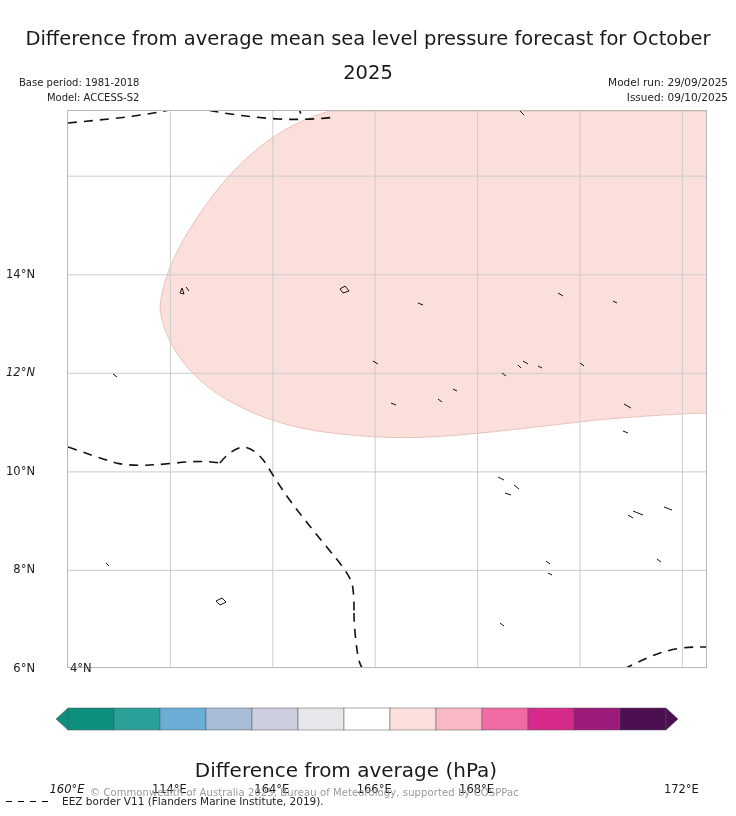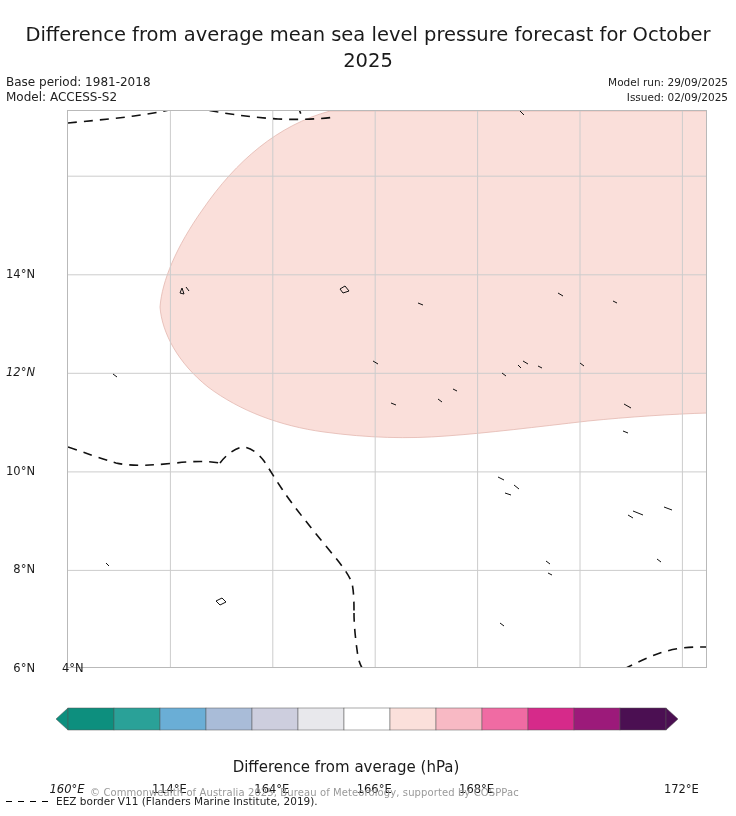--- a/index.html
+++ b/index.html
@@ -20,30 +20,31 @@
     width: 736px;
     height: 816px;
   }
   .title {
     position: absolute;
     left: 0;
     top: 22px;
     width: 736px;
     text-align: center;
     font-size: 19.5px;
-    line-height: 26px;
+    line-height: 34px;
     color: #1a1a1a;
   }
   .meta-left {
     position: absolute;
-    left: 6px;
+    left: 19px;
     top: 75px;
-    font-size: 12px;
+    font-size: 10px;
     line-height: 15px;
     color: #222;
+    text-align: right;
   }
   .meta-right {
     position: absolute;
     right: 8px;
     top: 75px;
     text-align: right;
     font-size: 10.5px;
     line-height: 15px;
     color: #222;
     margin-left: 32px;
@@ -107,32 +108,32 @@
     position: absolute;
     left: 0;
     top: 0;
   }
   .cbar-title {
     position: absolute;
     left: 0;
     top: 758px;
     width: 692px;
     text-align: center;
-    font-size: 15px;
+    font-size: 20px;
     color: #1a1a1a;
   }
   .footnote {
     position: absolute;
     left: 6px;
     top: 795px;
     font-size: 10.5px;
     color: #222;
     display: flex;
     align-items: center;
-    gap: 6px;
+    gap: 12px;
   }
   .dashsample {
     display: inline-block;
     width: 42px;
     height: 1px;
     margin-right: 2px;
     background-image: linear-gradient(to right, #000 0 6px, transparent 6px 12px);
     background-size: 12px 1px;
     background-repeat: repeat-x;
   }
@@ -144,21 +145,21 @@
 
   <div class="title">Difference from average mean sea level pressure forecast for October 2025</div>
 
   <div class="meta-left">
     <div>Base period: 1981-2018</div>
     <div>Model: ACCESS-S2</div>
   </div>
 
   <div class="meta-right">
     <div>Model run: 29/09/2025</div>
-    <div>Issued: 02/09/2025</div>
+    <div>Issued: 09/10/2025</div>
   </div>
 
   <div class="plot-wrap">
 
     <div class="plot-frame">
       <svg class="plot-svg" width="640" height="558" viewBox="0 0 640 558">
 
         <path d="M 640,0 L 262,0 C 210,14 168,50 135,98 C 108,136 94,170 92,196 C 94,222 110,252 140,276 C 172,300 212,315 256,321 C 300,327 340,328 378,325 C 420,322 468,316 520,310 C 560,306 604,303 640,302 Z" fill="#fadfda" stroke="#e3b7b0" stroke-width="0.8"></path>
 
         <g stroke="#cccccc" stroke-width="1">
@@ -231,21 +232,21 @@
 
     <div class="xtick" style="left:0px;font-style:italic;">160°E</div>
     <div class="xtick" style="left:102.4px;">114°E</div>
     <div class="xtick" style="left:204.8px;">164°E</div>
     <div class="xtick" style="left:307.2px;">166°E</div>
     <div class="xtick" style="left:409.6px;">168°E</div>
     <div class="xtick" style="left:512px;margin-top:40px;">170°E</div>
     <div class="xtick" style="left:614.4px;">172°E</div>
   </div>
 
-  <div style="position:absolute;left:0;top:0;width:620px;height:816px;pointer-events:none;">
+  <div style="position:absolute;left:8px;top:0;width:620px;height:816px;pointer-events:none;">
     <div style="position:absolute;left:62px;top:668px;text-align:right;width:0;font-size:11.5px;transform:translate(-100%,-50%);white-space:nowrap;">4°N</div>
   </div>
 
   <div class="credit">© Commonwealth of Australia 2025, Bureau of Meteorology, supported by COSPPac</div>
 
   <div class="cbar-wrap">
     <svg class="cbar-svg" width="736" height="46" viewBox="0 0 736 46">
       <polygon points="68,8 56,19 68,30" fill="#0d8f7e" stroke="#555" stroke-width="0.5"></polygon>
       <g stroke="#555555" stroke-width="0.5">
         <rect x="68" y="8" width="46" height="22" fill="#0d8f7e"></rect>

